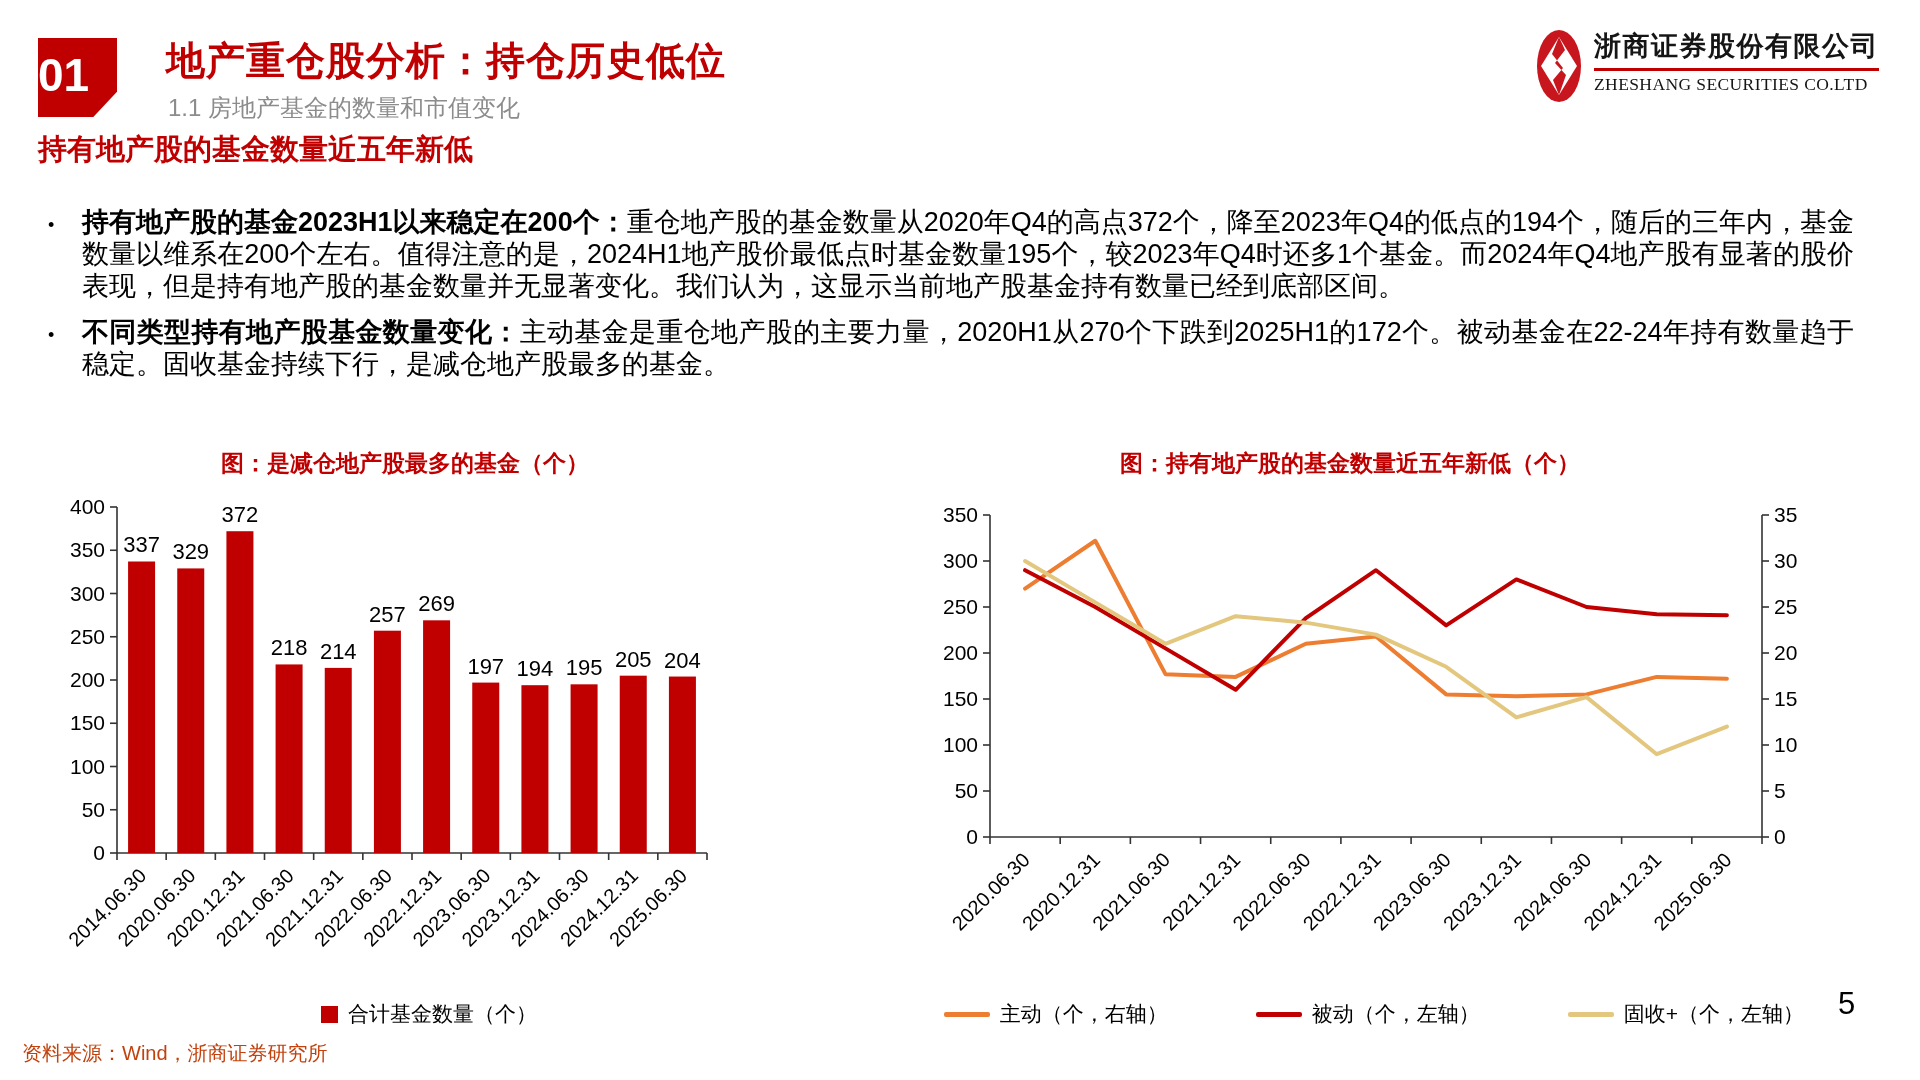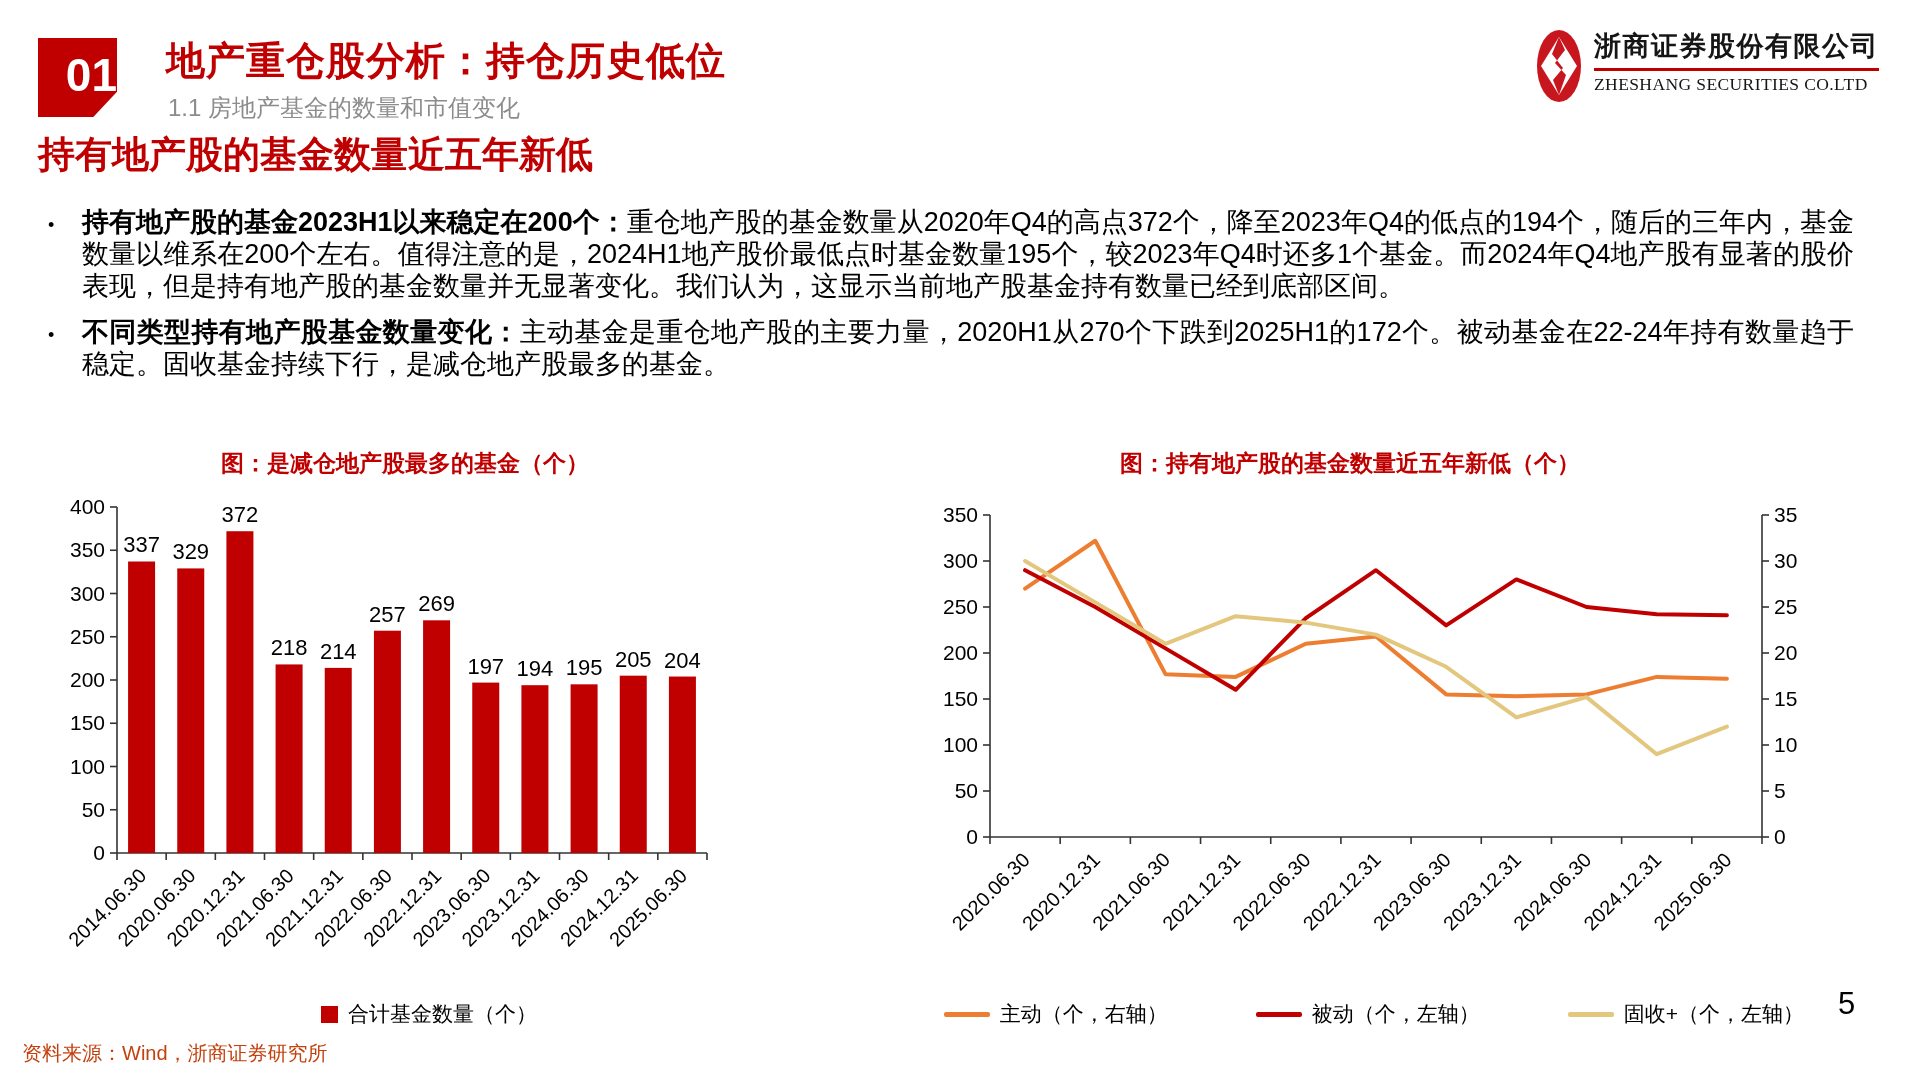--- a/index.html
+++ b/index.html
@@ -3,32 +3,32 @@
 <meta charset="utf-8">
 <style>
   html,body{margin:0;padding:0;background:#fff;}
   body{width:1920px;height:1080px;position:relative;overflow:hidden;
        font-family:"Liberation Sans",sans-serif;color:#000;}
   .abs{position:absolute;}
 
   
   .badge{left:38px;top:38px;width:79px;height:79px;background:#C00000;
          clip-path:polygon(0 0,100% 0,100% 68%,70% 100%,0 100%);
-         display:flex;align-items:center;justify-content:flex-end;}
+         display:flex;align-items:center;justify-content:flex-start;}
   .badge span{color:#fff;font-size:46px;font-weight:bold;margin-top:-6px;}
   .title{left:166px;top:34px;font-size:39px;font-weight:bold;color:#C00000;letter-spacing:1px;}
   .subtitle{left:168px;top:92px;font-size:24px;color:#8C8C8C;}
   .logo{left:1536px;top:28px;display:flex;gap:12px;align-items:flex-start;}
   .logo-cn{font-family:"Liberation Serif",serif;font-size:27px;font-weight:bold;
            color:#151515;letter-spacing:1.5px;white-space:nowrap;}
   .logo-rule{height:3px;background:#C00000;margin:4px 0 3px;}
   .logo-en{font-family:"Liberation Serif",serif;font-size:17.5px;color:#151515;
            letter-spacing:.4px;white-space:nowrap;}
 
-  .heading{left:38px;top:130px;font-size:37px;font-weight:bold;color:#C00000;}
+  .heading{left:38px;top:130px;font-size:29px;font-weight:bold;color:#C00000;}
 
   .bullets{left:48px;top:206px;width:1806px;font-size:27px;line-height:32px;}
   .bullet{display:flex;margin-bottom:14px;}
   .marker{width:34px;font-size:18px;padding-top:3px;flex:none;}
   .btext{flex:1;text-align:justify;}
   .lead{font-weight:bold;}
 
   .chart-title{font-size:23px;font-weight:bold;color:#C00000;text-align:center;}
   #bar-title{left:55px;top:448px;width:700px;}
   #line-title{left:880px;top:448px;width:940px;}

